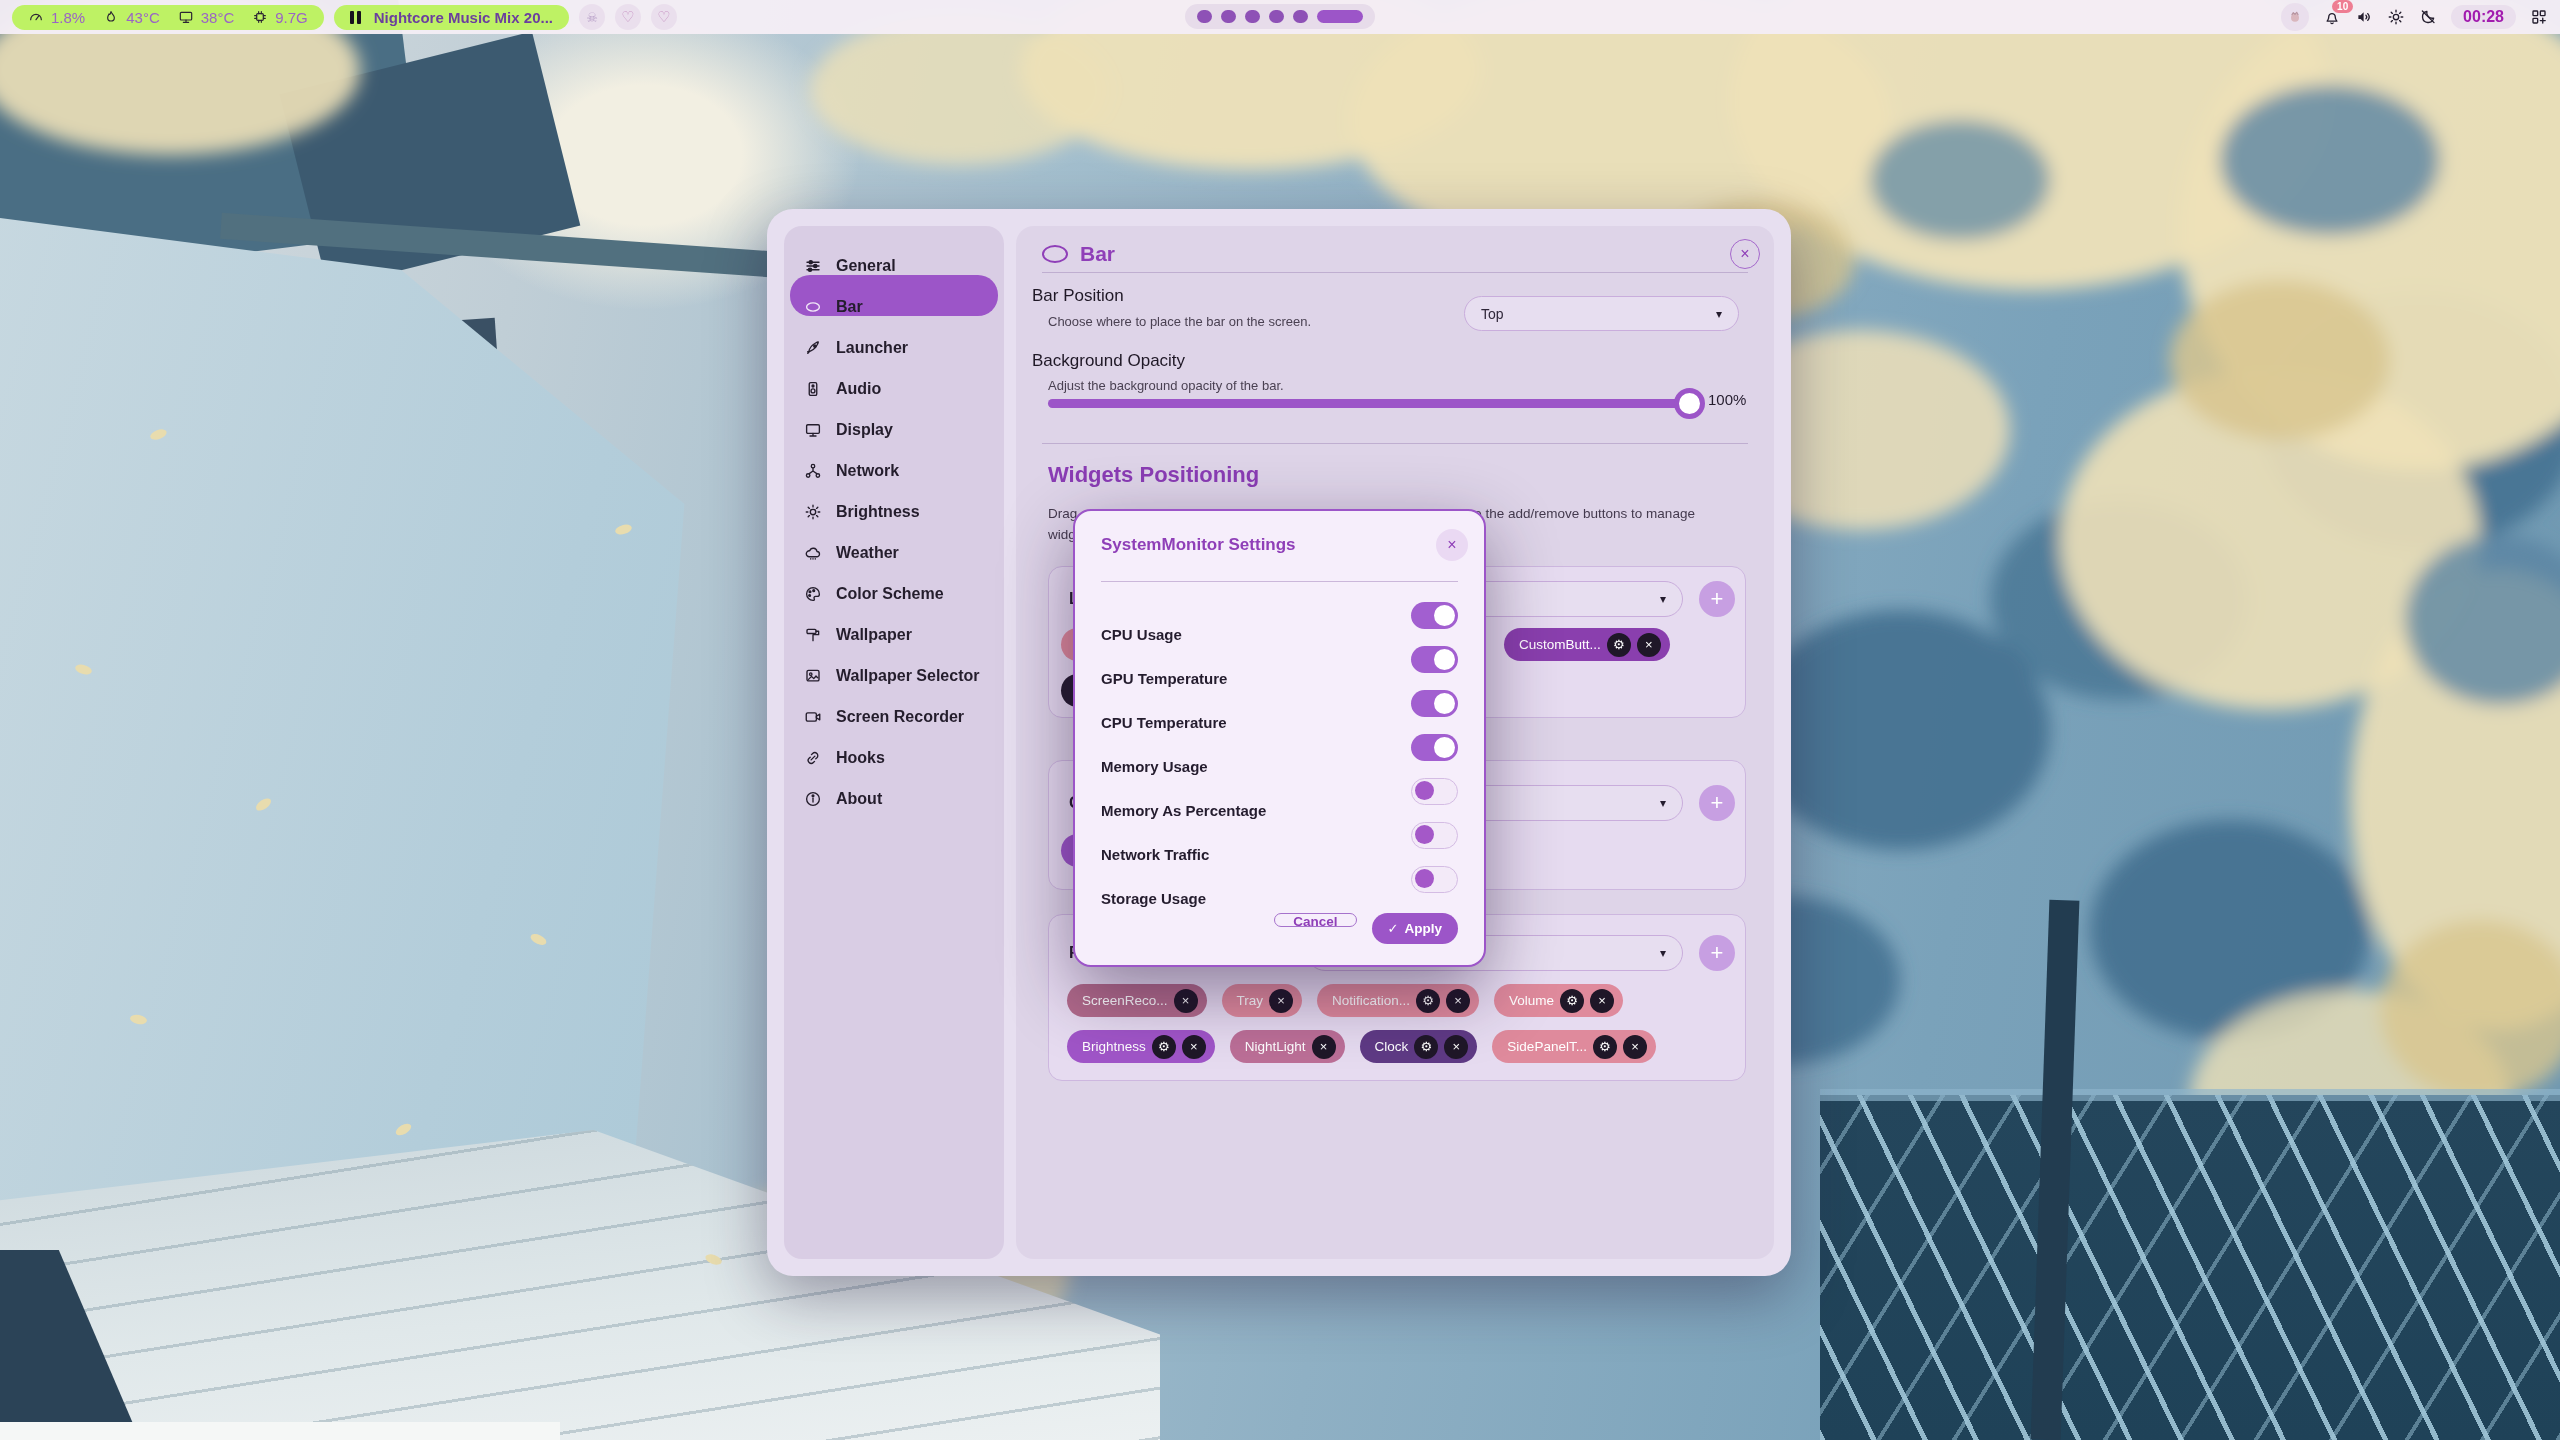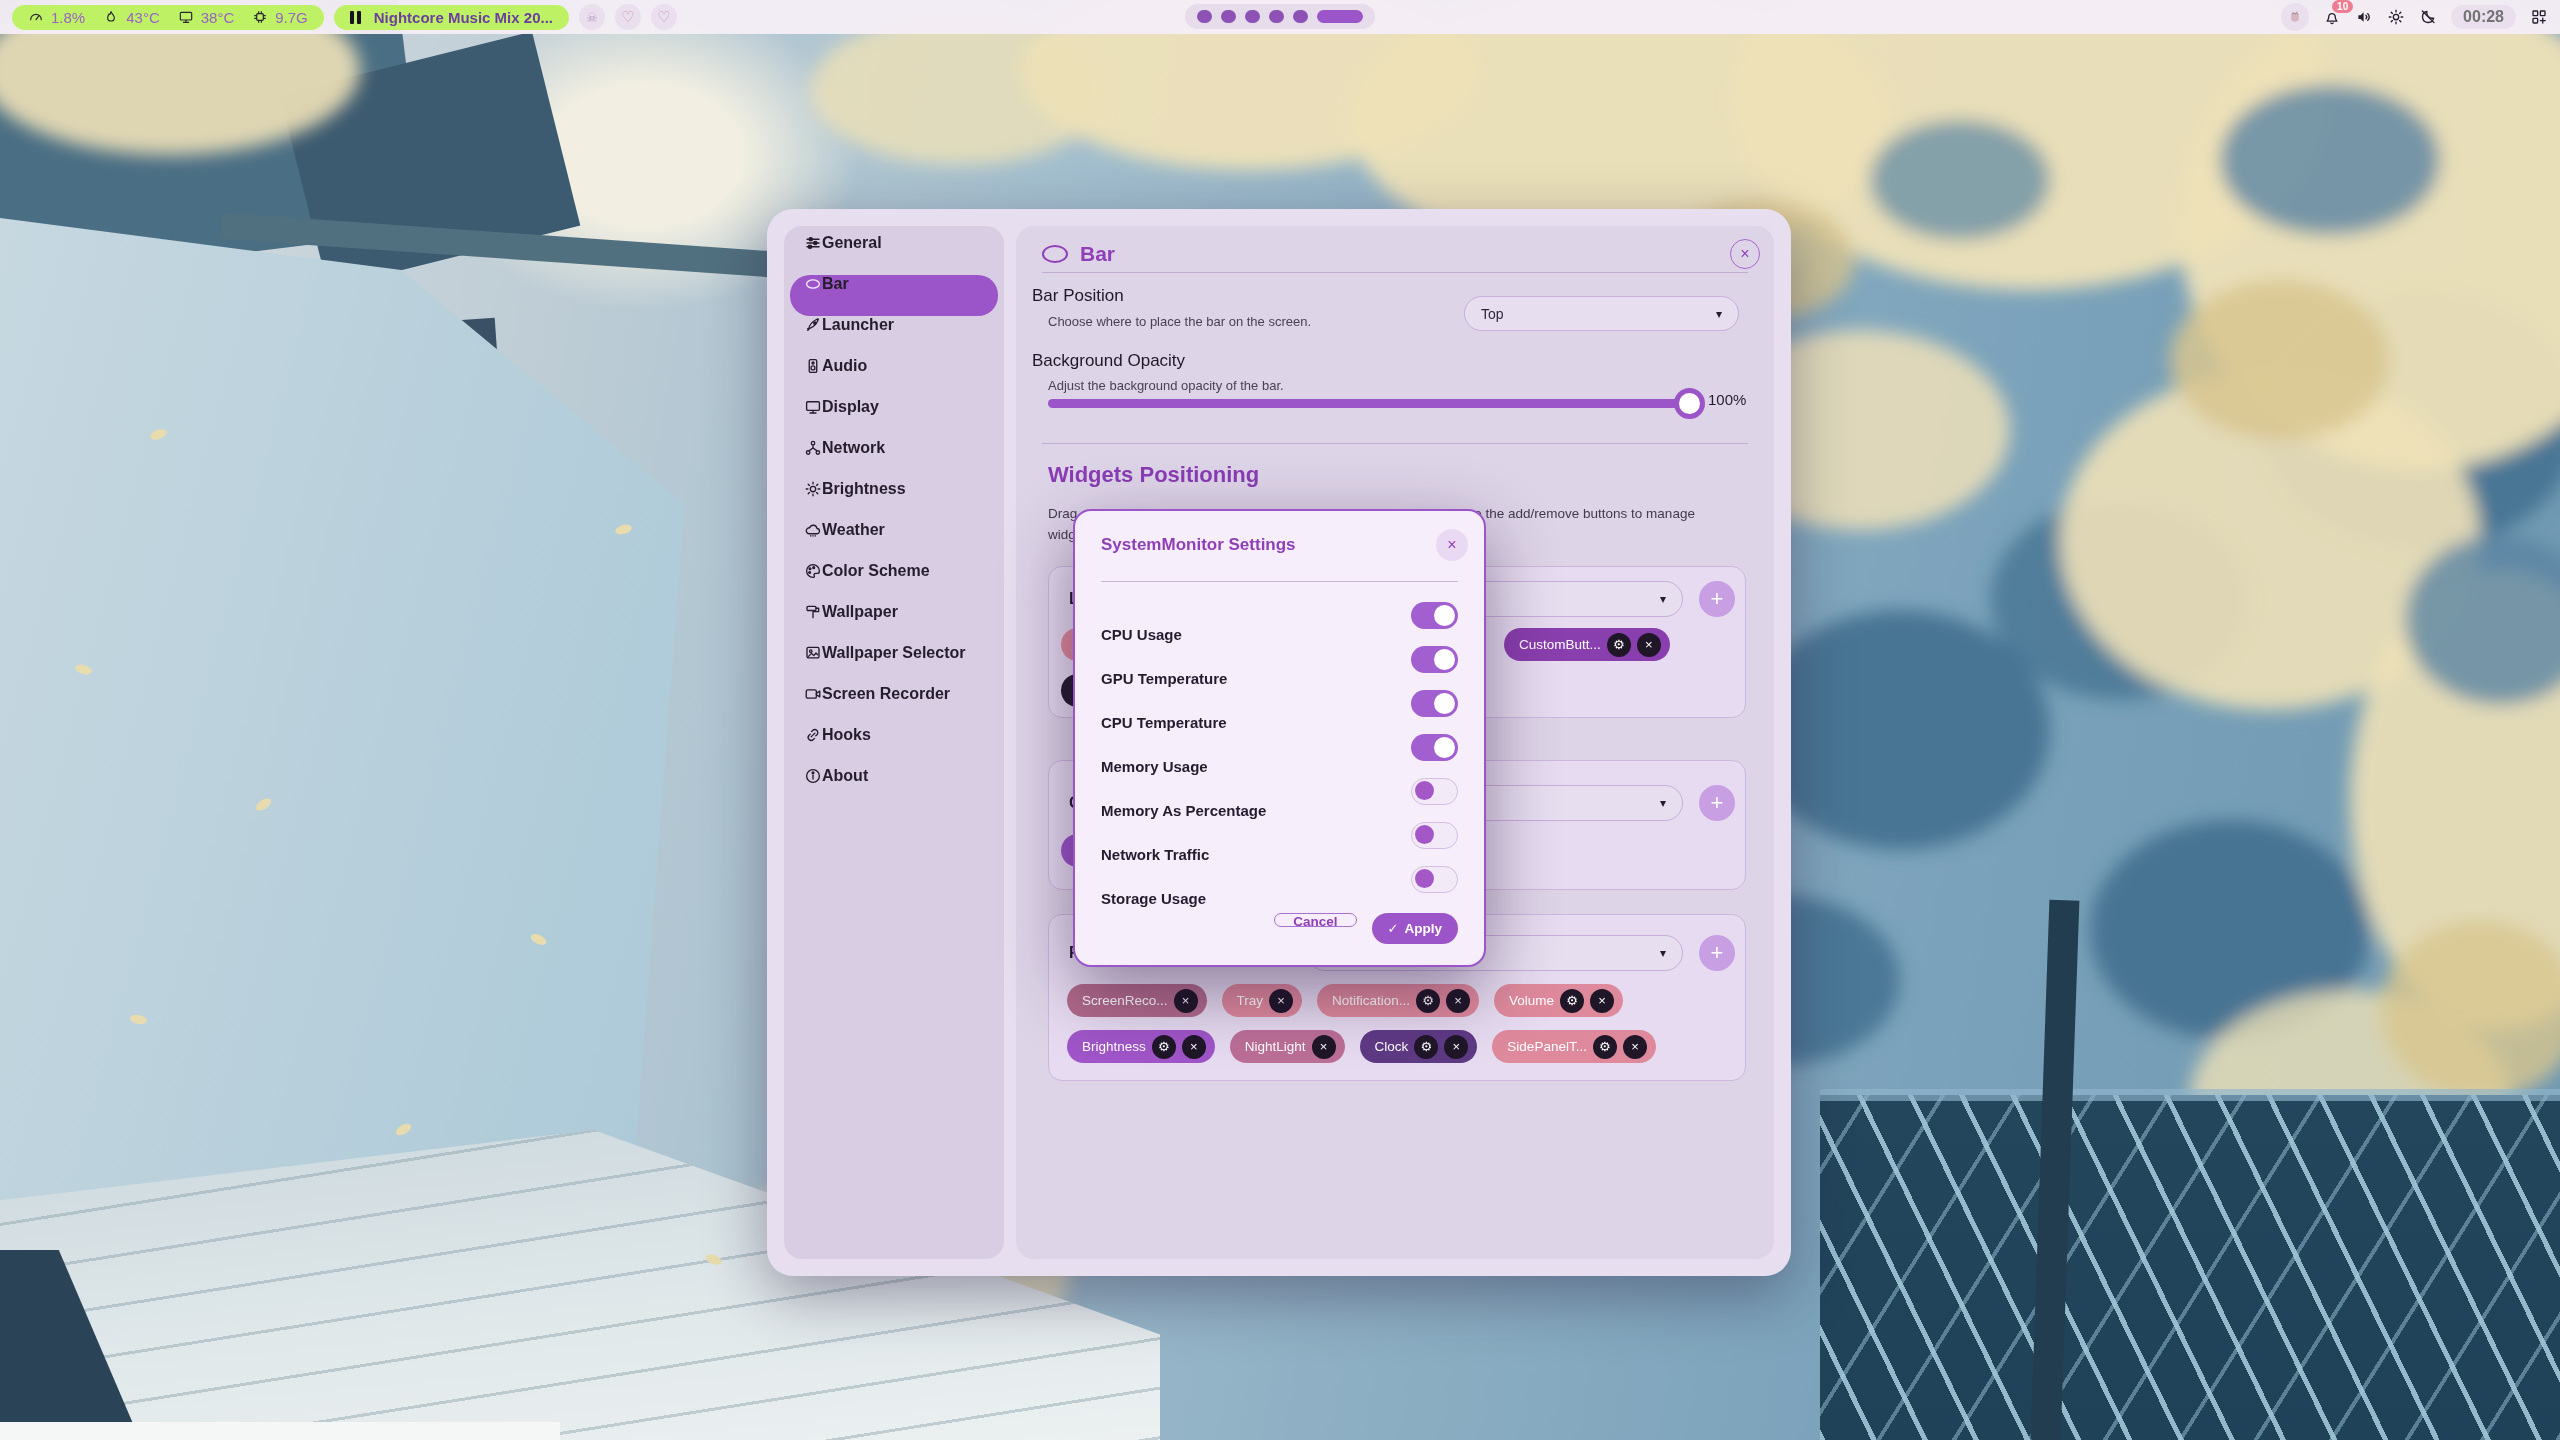--- a/index.html
+++ b/index.html
@@ -46,28 +46,28 @@
   .heart{color:#c793c3;font-size:15px;}
   .tb-center{position:absolute;left:50%;top:4px;transform:translateX(-50%);background:#e7dcea;border-radius:14px;padding:6px 12px;display:flex;gap:9px;align-items:center;}
   .dot{width:15px;height:13px;border-radius:7px;background:#8e51b6;}
   .dot.active{width:46px;background:#9c55c8;}
   .tb-right{display:flex;align-items:center;gap:14px;}
   .tbicon{color:#241e2e;display:flex;align-items:center;justify-content:center;position:relative;}
   .tbicon svg{width:18px;height:18px;}
   .tray{width:28px;height:28px;background:#eadfed;}
   .tray svg{width:16px;height:16px;}
   .badge{position:absolute;top:-8px;left:9px;background:#ee7d92;color:#fff;font-size:10px;font-weight:700;padding:1px 5px;border-radius:8px;font-style:normal;}
-  .time{padding:3px 12px;color:#737373;font-weight:700;font-size:16px;border-radius:14px;background:#eadfed;}
+  .time{padding:3px 12px;color:#a21caf;font-weight:700;font-size:16px;border-radius:14px;background:#eadfed;}
 
   
   .window{position:absolute;left:767px;top:209px;width:1024px;height:1067px;background:#e7dff0;border-radius:26px;
     box-shadow:0 20px 60px rgba(35,20,55,.38);z-index:10;}
   .sidebar{position:absolute;left:17px;top:17px;width:220px;height:1033px;background:#d9cde4;border-radius:18px;
     padding:8px 6px;box-sizing:border-box;}
-  .nav-item{height:41px;display:flex;align-items:flex-start;padding-left:14px;border-radius:20px;
+  .nav-item{height:41px;display:flex;align-items:flex-end;gap:14px;padding-left:14px;border-radius:20px;
     color:#241d2c;font-size:16px;font-weight:700;cursor:pointer;}
   .nav-item .nav-ic{display:flex;}
   .nav-item svg{width:18px;height:18px;}
   .nav-item.active{background:#9c55c8;}
   .nav-item.active .nav-ic{color:#f1e7f7;}
 
   .content{position:absolute;left:249px;top:17px;width:758px;height:1033px;background:#ded4e8;border-radius:18px;}
   .title-row{position:absolute;left:26px;top:12px;right:14px;height:32px;display:flex;align-items:center;gap:12px;}
   .oval-icon{width:22px;height:14px;border:2.5px solid #8f3fb8;border-radius:50%;}
   .page-title{font-size:21px;font-weight:700;color:#8f3fb8;margin:0;}

